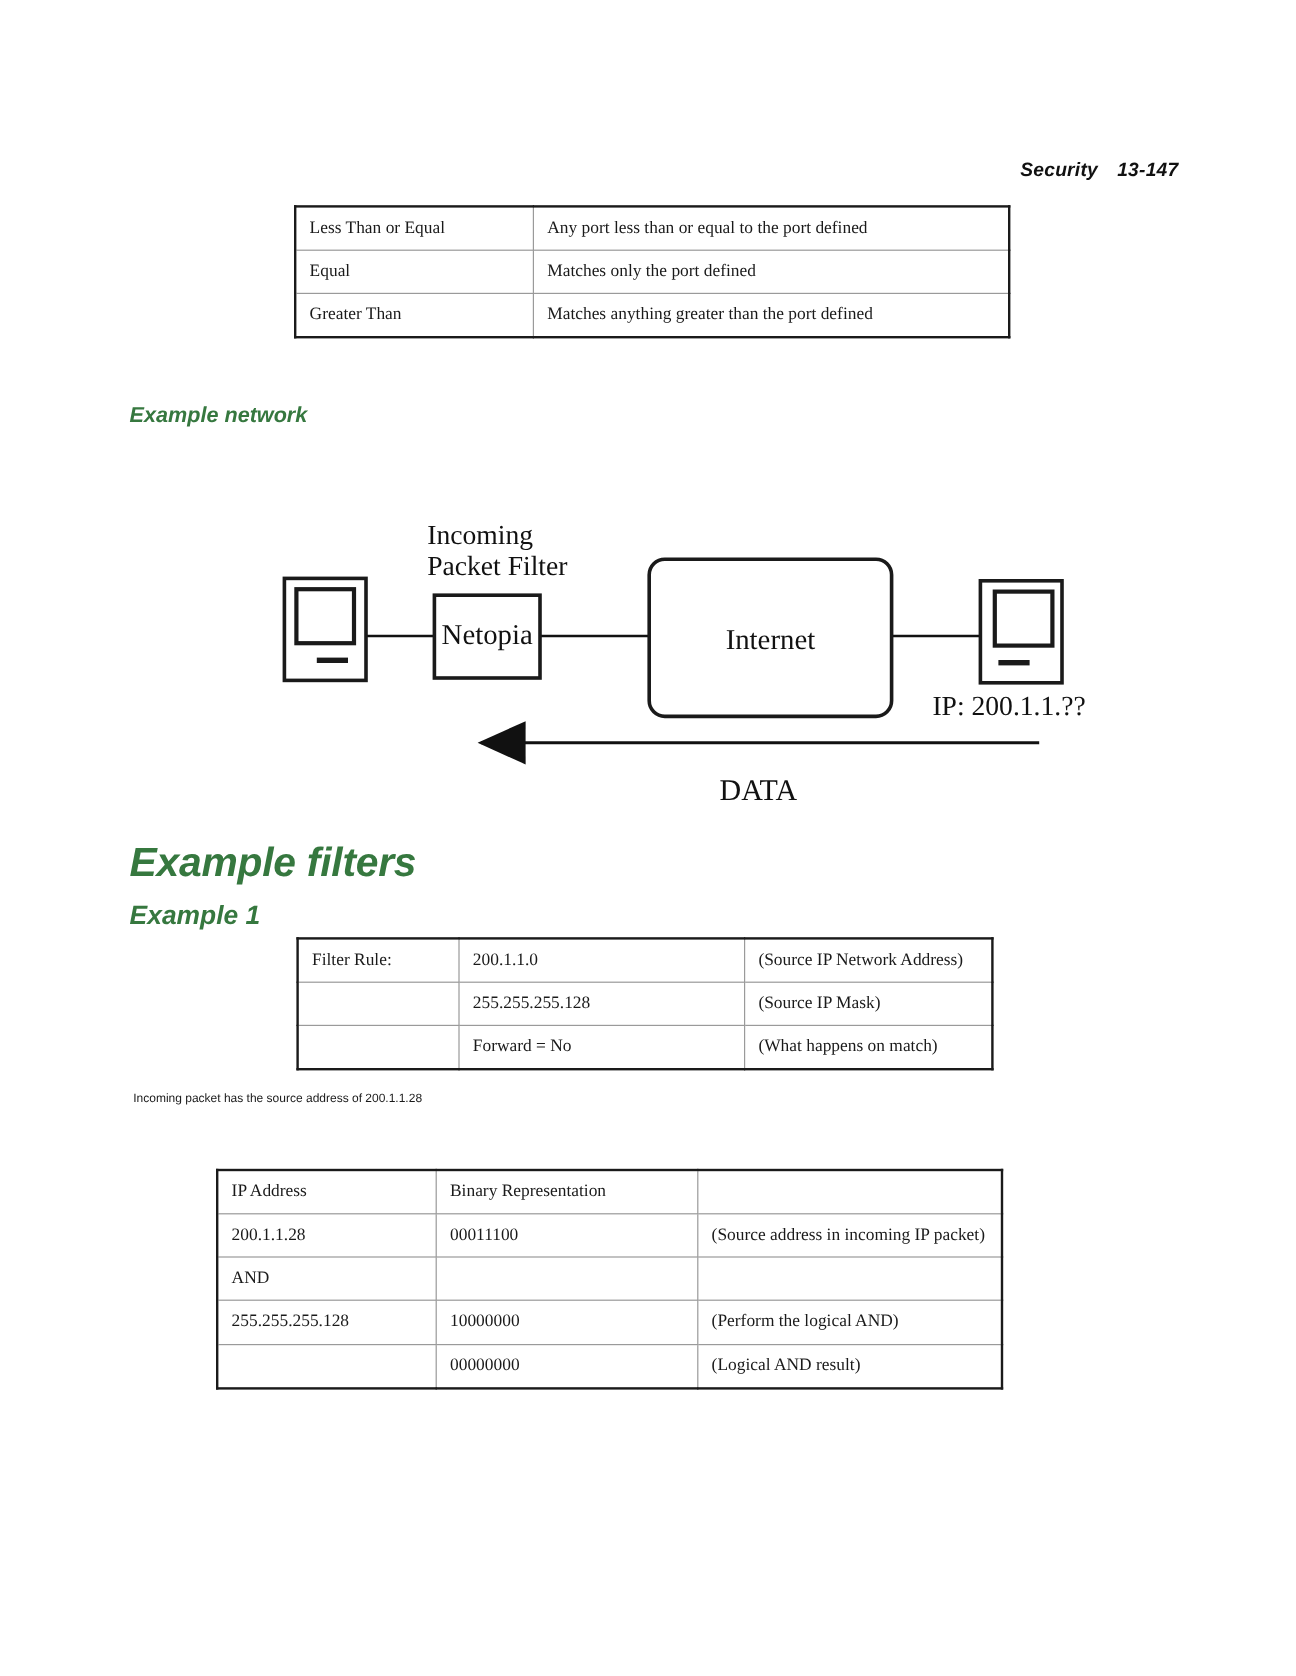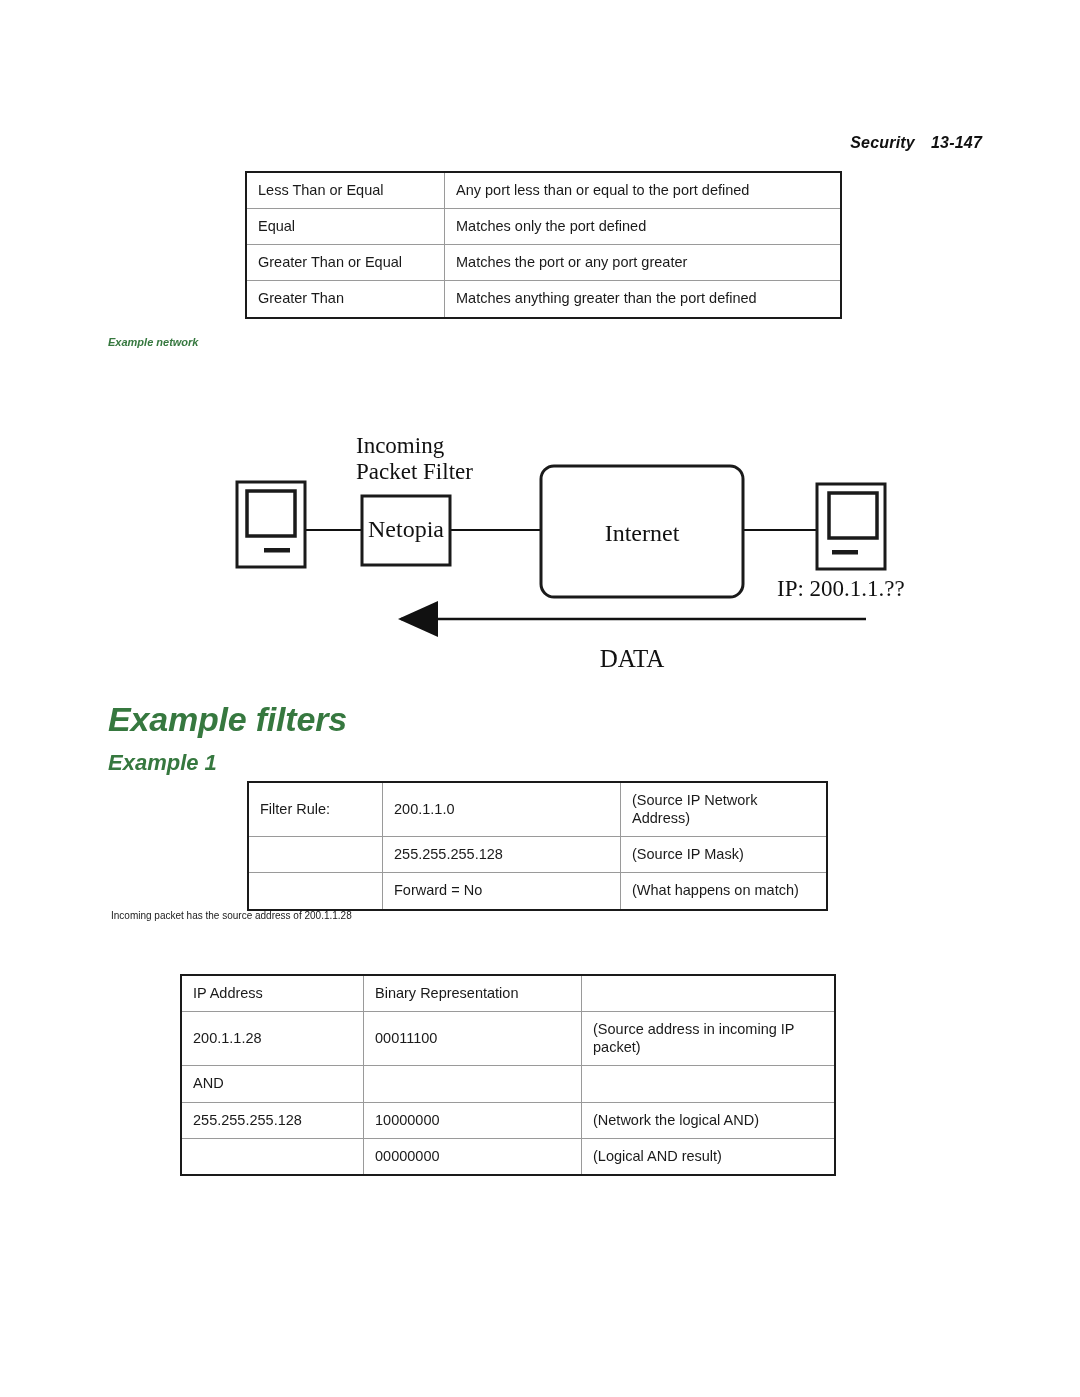--- a/index.html
+++ b/index.html
@@ -38,21 +38,21 @@
     table-layout: fixed;
     background: #ffffff;
   }
   .doc-table td {
     border: 1px solid #9a9a9a;
     padding: 8px 11px 9px 11px;
     font-size: 14.5px;
     line-height: 1.25;
     color: #1a1a1a;
     vertical-align: middle;
-    font-family: Liberation Sans, sans-serif;
+    font-family: Liberation Serif, serif;
     height: 17px;
     margin-top: 48px;
   }
   .doc-table.outer-dark {
     border: 2px solid #1a1a1a;
   }
 
   
   #operator-table {
     left: 245px;
@@ -83,21 +83,21 @@
   .h-section {
     position: absolute;
     font-family: "Liberation Sans", sans-serif;
     font-style: italic;
     font-weight: bold;
     color: #36783f;
   }
   #example-network-heading {
     left: 108px;
     top: 336px;
-    font-size: 11px;
+    font-size: 18px;
   }
   #example-filters-heading {
     left: 108px;
     top: 700px;
     font-size: 34px;
     letter-spacing: -0.2px;
   }
   #example-1-heading {
     left: 108px;
     top: 750px;
@@ -141,24 +141,20 @@
   <tbody>
     <tr>
       <td class="col-a">Less Than or Equal</td>
       <td>Any port less than or equal to the port defined</td>
     </tr>
     <tr>
       <td class="col-a">Equal</td>
       <td>Matches only the port defined</td>
     </tr>
     <tr>
-      <td class="col-a">Greater Than or Equal</td>
-      <td>Matches the port or any port greater</td>
-    </tr>
-    <tr>
       <td class="col-a">Greater Than</td>
       <td>Matches anything greater than the port defined</td>
     </tr>
   </tbody>
 </table>
 
 <div class="h-section" id="example-network-heading">Example network</div>
 
 <div id="network-diagram">
   <svg width="700" height="260" viewBox="0 0 700 260" xmlns="http://www.w3.org/2000/svg">
@@ -243,21 +239,21 @@
       <td>(Source address in incoming IP packet)</td>
     </tr>
     <tr>
       <td class="col-a">AND</td>
       <td class="col-b"></td>
       <td></td>
     </tr>
     <tr>
       <td class="col-a">255.255.255.128</td>
       <td class="col-b">10000000</td>
-      <td>(Network the logical AND)</td>
+      <td>(Perform the logical AND)</td>
     </tr>
     <tr>
       <td class="col-a"></td>
       <td class="col-b">00000000</td>
       <td>(Logical AND result)</td>
     </tr>
   </tbody>
 </table>
 
 </body></html>

